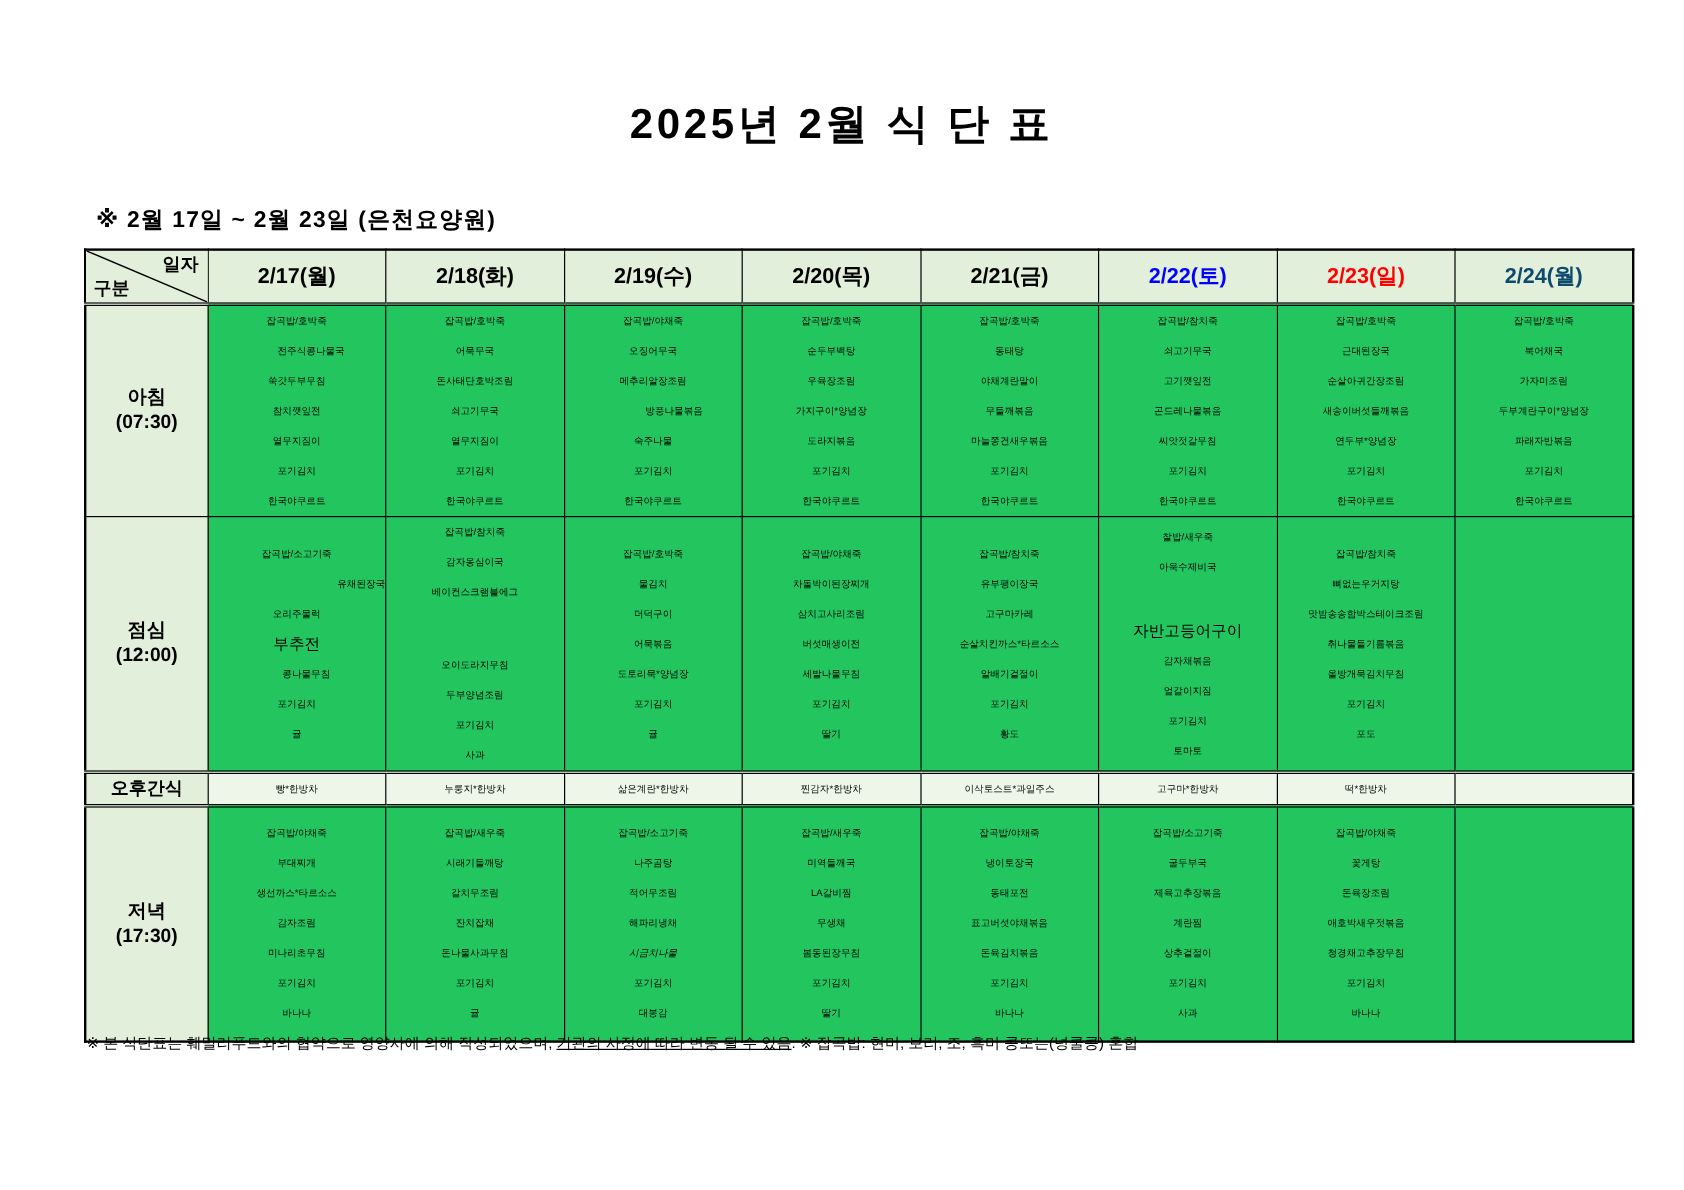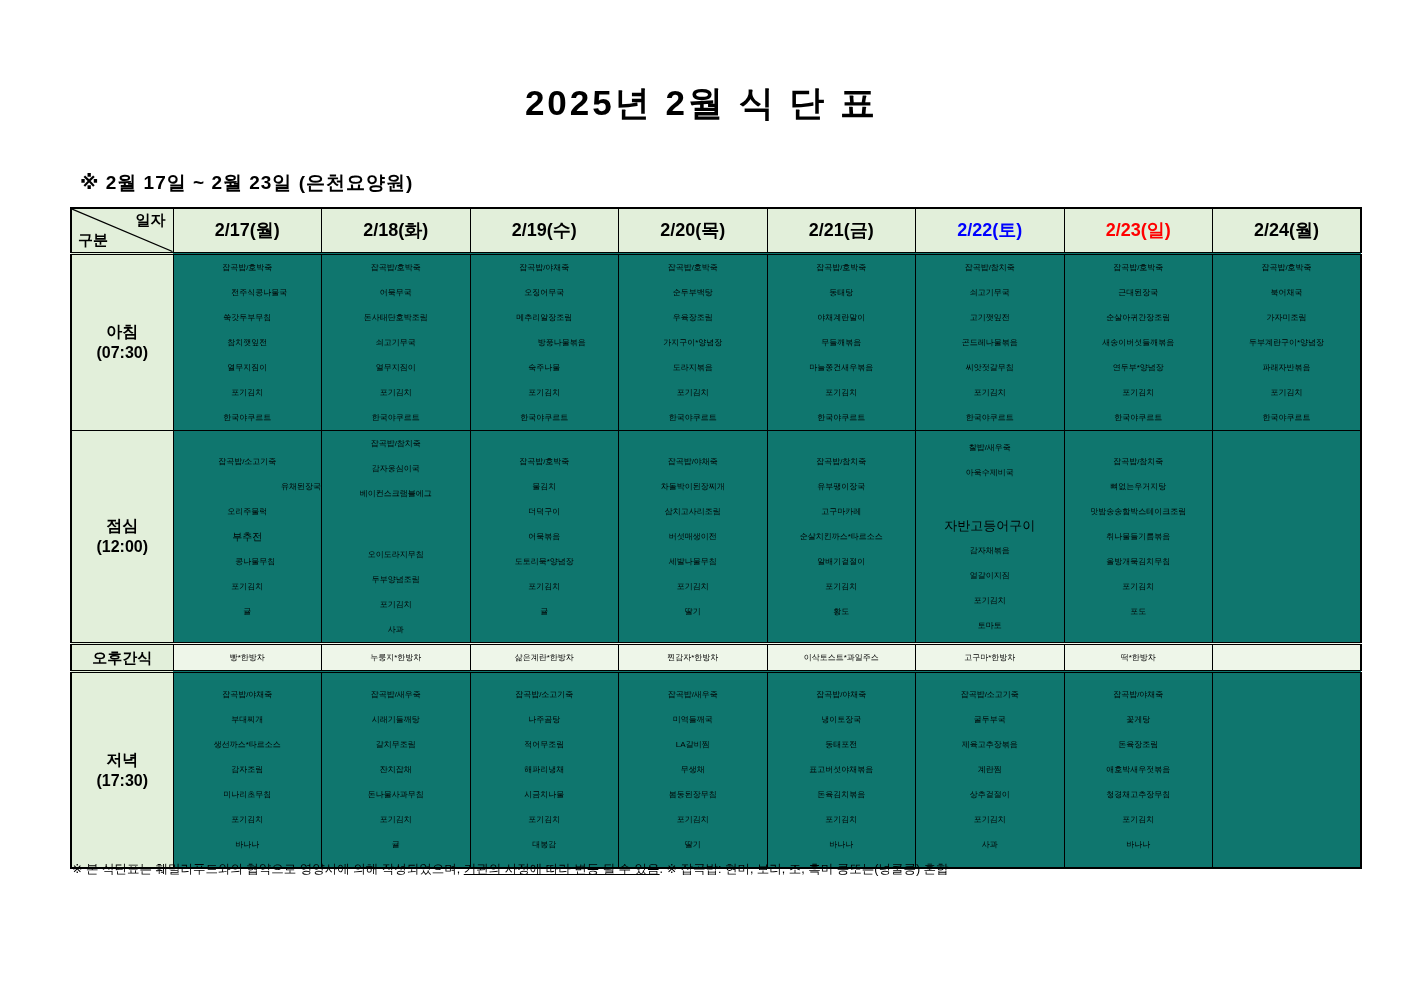--- a/index.html
+++ b/index.html
@@ -32,21 +32,21 @@
     background:#e2efda; height:45px; font-size:18px; font-weight:bold; text-align:center;
   }
   .corner-cell { position:relative; background:#e2efda; }
   .corner-cell svg { position:absolute; left:0; top:0; width:100%; height:100%; }
   .corner-date { position:absolute; top:2px; right:7px; font-size:15px; font-weight:bold; }
   .corner-cat  { position:absolute; bottom:2px; left:6px; font-size:15px; font-weight:bold; }
 
   td.row-label {
     background:#e2efda; text-align:center; font-weight:bold; font-size:16px; line-height:21px;
   }
-  tr.meal td.menu-cell { background:#0f766e; }
+  tr.meal td.menu-cell { background:#22c55e; }
   tr.snack { height:28px; }
   tr.snack td { border-top:3px double #000; border-bottom:3px double #000; }
   tr.snack td.snack-cell { background:#eef6e9; text-align:center; font-size:14px; }
   tr.snack td.row-label { font-size:15px; }
 
   .menu-line {
     height:25px; line-height:25px; text-align:center; font-size:14px; white-space:nowrap;
   }
 
   .footer-note {
@@ -83,21 +83,21 @@
           <span class="corner-date">일자</span>
           <span class="corner-cat">구분</span>
         </th>
       <th style="color: rgb(0, 0, 0);">2/17(월)</th>
           <th style="color: rgb(0, 0, 0);">2/18(화)</th>
           <th style="color: rgb(0, 0, 0);">2/19(수)</th>
           <th style="color: rgb(0, 0, 0);">2/20(목)</th>
           <th style="color: rgb(0, 0, 0);">2/21(금)</th>
           <th style="color: rgb(0, 0, 255);">2/22(토)</th>
           <th style="color: rgb(255, 0, 0);">2/23(일)</th>
-          <th style="color: #000000;">2/24(월)</th>
+          <th style="color: #0c4a6e;">2/24(월)</th>
         </tr>
     </thead>
     <tbody id="menu-body">
         <tr class="meal" style="height: 176px;">
           <td class="row-label">
             <div>아침</div>
             <div>(07:30)</div>
           </td>
           <td class="menu-cell">
             <div class="menu-line" style="font-size: 8px;">잡곡밥/호박죽</div>
@@ -174,21 +174,21 @@
         </tr>
         <tr class="meal" style="height: 174px;">
           <td class="row-label">
             <div>점심</div>
             <div>(12:00)</div>
           </td>
           <td class="menu-cell">
             <div class="menu-line" style="font-size: 8px;">잡곡밥/소고기죽</div>
             <div class="menu-line" style="font-size: 8px; text-align: right;">유채된장국</div>
             <div class="menu-line" style="font-size: 8px;">오리주물럭</div>
-            <div class="menu-line" style="font-size: 10px;">부추전</div>
+            <div class="menu-line" style="font-size: 13px;">부추전</div>
             <div class="menu-line" style="font-size: 8px; padding-left: 16px;">콩나물무침</div>
             <div class="menu-line" style="font-size: 8px;">포기김치</div>
             <div class="menu-line" style="font-size: 8px;">귤</div>
           </td>
           <td class="menu-cell">
             <div class="menu-line" style="font-size: 8px;">잡곡밥/참치죽</div>
             <div class="menu-line" style="font-size: 8px;">감자옹심이국</div>
             <div class="menu-line" style="font-size: 8px;">베이컨스크램블에그</div>
             <div class="menu-line" style="font-size: 8px; margin-top: 36px;">오이도라지무침</div>
             <div class="menu-line" style="font-size: 8px;">두부양념조림</div>
@@ -276,21 +276,21 @@
             <div class="menu-line" style="font-size: 8px;">잔치잡채</div>
             <div class="menu-line" style="font-size: 8px;">돈나물사과무침</div>
             <div class="menu-line" style="font-size: 8px;">포기김치</div>
             <div class="menu-line" style="font-size: 8px;">귤</div>
           </td>
           <td class="menu-cell">
             <div class="menu-line" style="font-size: 8px;">잡곡밥/소고기죽</div>
             <div class="menu-line" style="font-size: 8px;">나주곰탕</div>
             <div class="menu-line" style="font-size: 8px;">적어무조림</div>
             <div class="menu-line" style="font-size: 8px;">해파리냉채</div>
-            <div class="menu-line" style="font-size: 8px;">시금치나물</div>
+            <div class="menu-line" style="font-size: 8px; font-style: italic;">시금치나물</div>
             <div class="menu-line" style="font-size: 8px;">포기김치</div>
             <div class="menu-line" style="font-size: 8px;">대봉감</div>
           </td>
           <td class="menu-cell">
             <div class="menu-line" style="font-size: 8px;">잡곡밥/새우죽</div>
             <div class="menu-line" style="font-size: 8px;">미역들깨국</div>
             <div class="menu-line" style="font-size: 8px;">LA갈비찜</div>
             <div class="menu-line" style="font-size: 8px;">무생채</div>
             <div class="menu-line" style="font-size: 8px;">봄동된장무침</div>
             <div class="menu-line" style="font-size: 8px;">포기김치</div>

